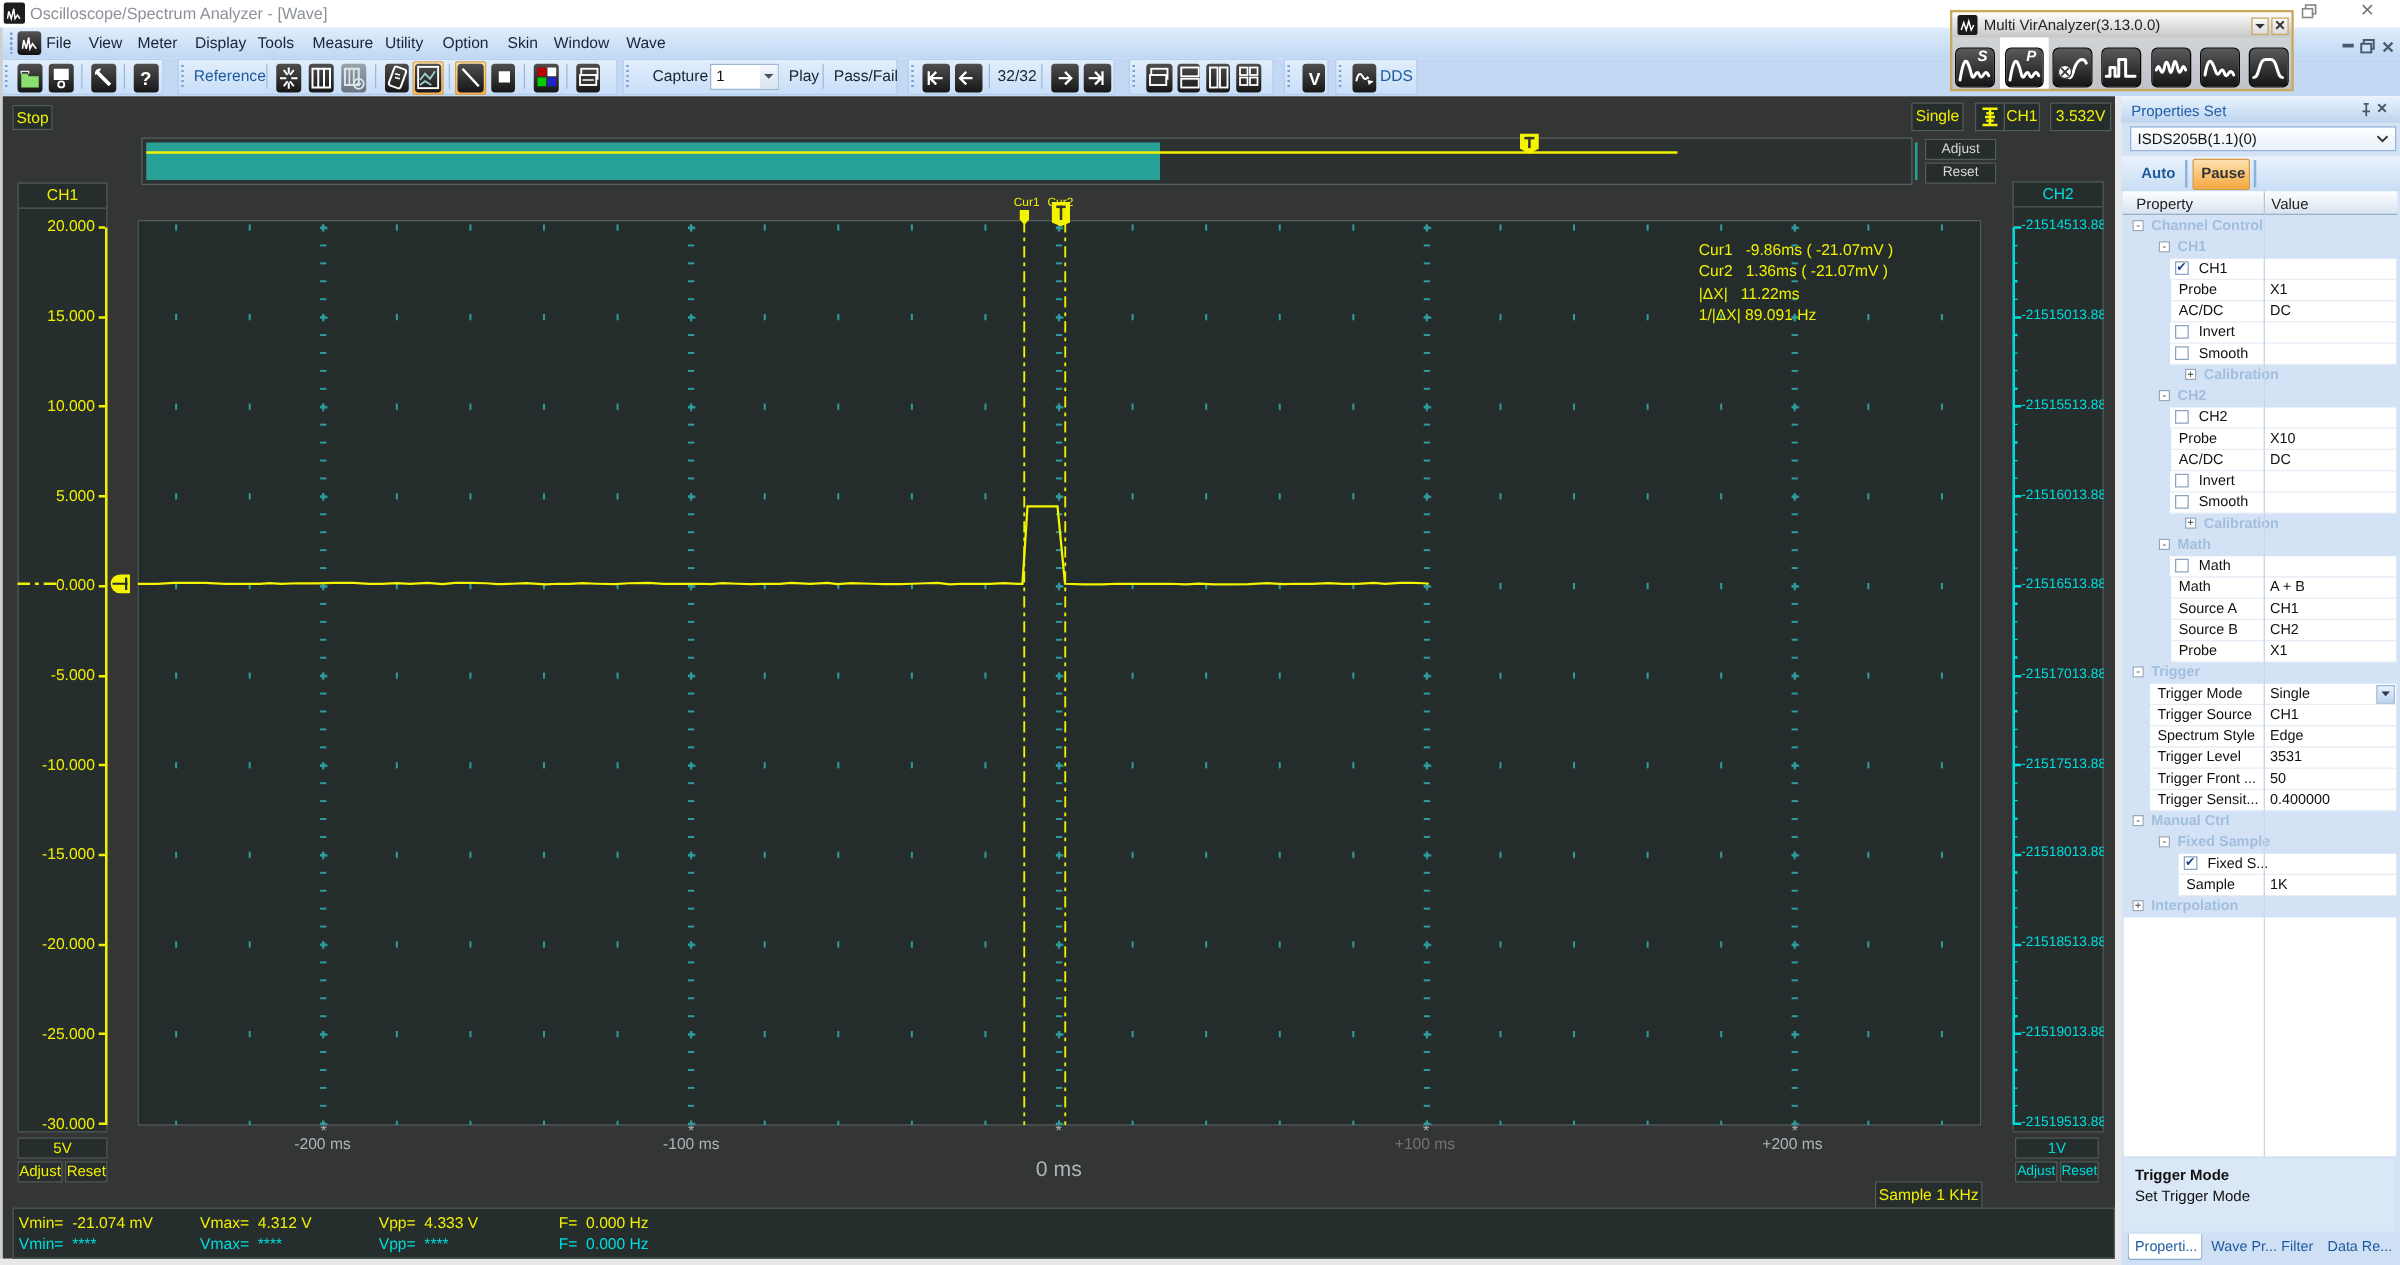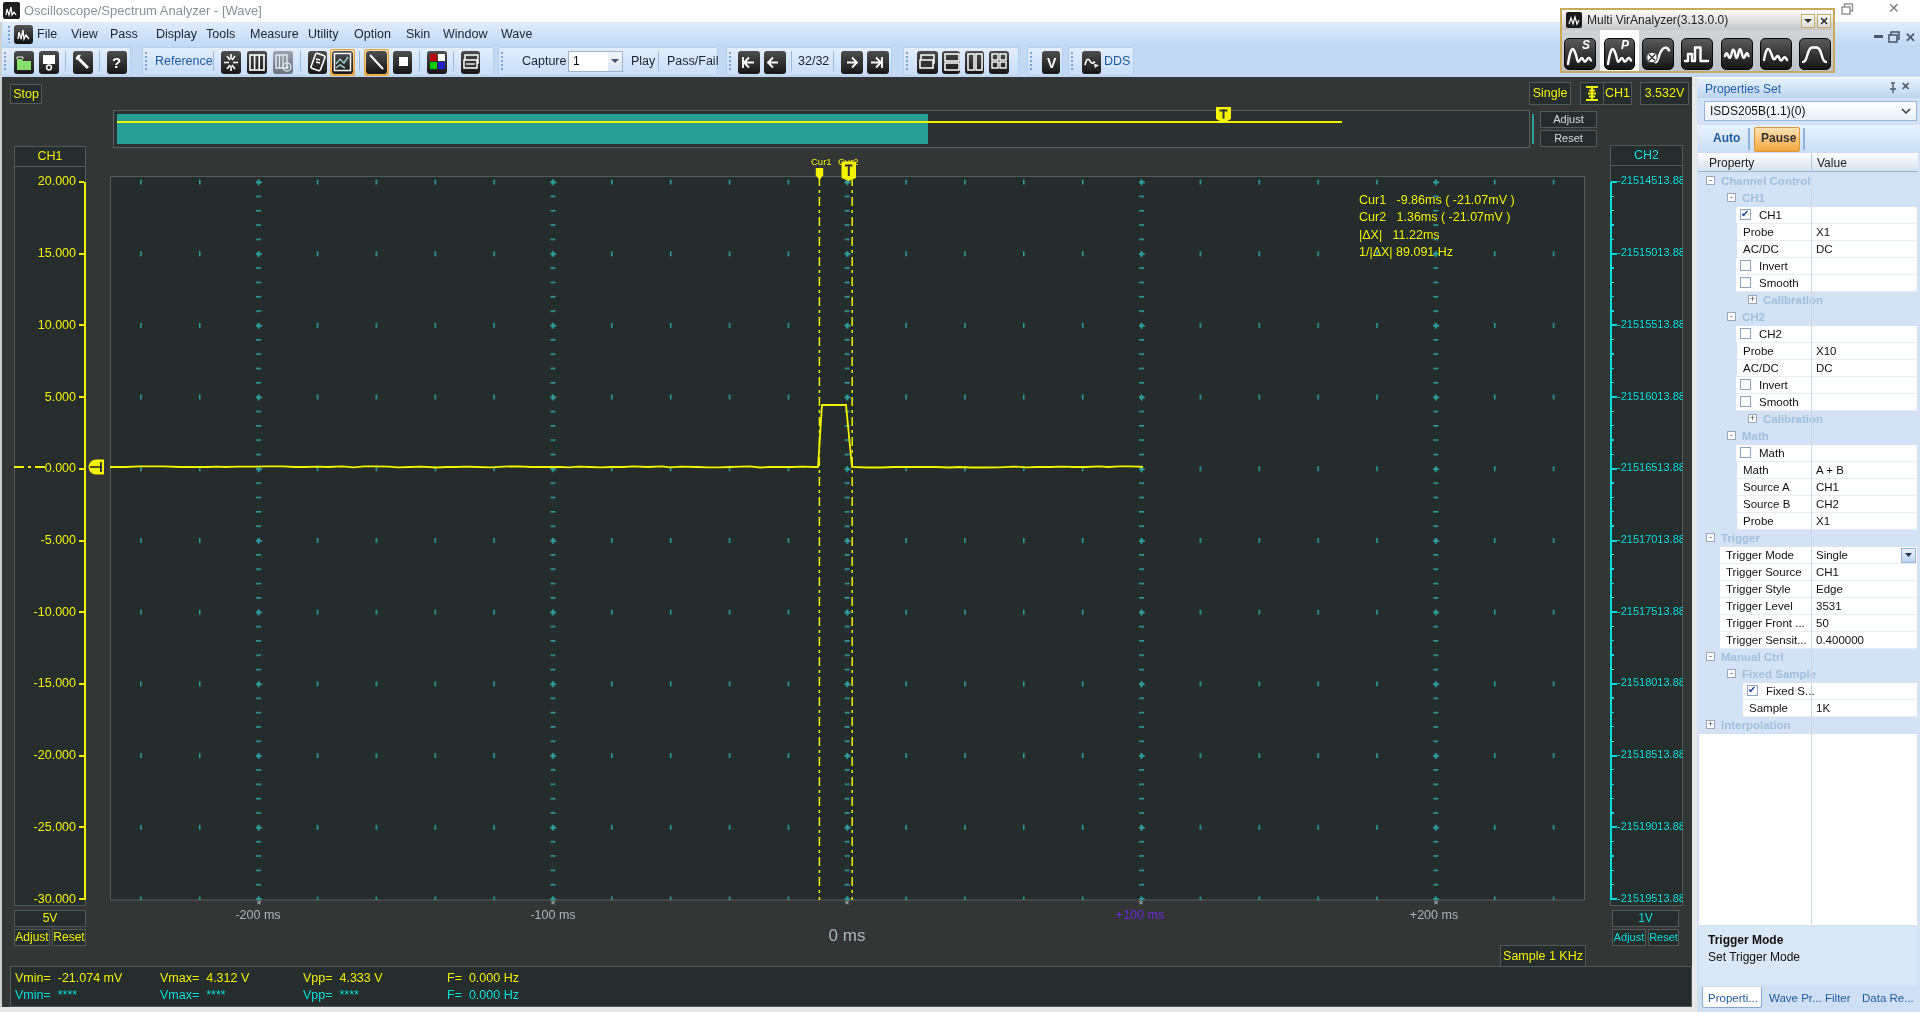--- a/index.html
+++ b/index.html
@@ -37,21 +37,21 @@
   </svg>
 <div class="abs" style="left:1888px;top:2px;width:14px;height:14px;color:#777;font-size:14px;line-height:13px">✕</div>
 <div class="abs" id="menubar"></div>
 <div class="abs" style="left:8px;top:26px;width:2px;height:17px;background-image:repeating-linear-gradient(#7aa0d0 0 2px,transparent 2px 4px)"></div>
 <div class="abs" style="left:14px;top:25px;width:19px;height:19px;background:linear-gradient(#555,#111);border-radius:3px"></div>
 <svg class="abs" style="left:15px;top:26px" width="17" height="17">
     <path d="M3 13 L4 6 L6 13 L8 4 L9 13 L11 9 L14 13" stroke="#fff" fill="none" stroke-width="1.3"></path>
   </svg>
 <div class="mi" style="left:37px">File</div>
 <div class="mi" style="left:71px">View</div>
-<div class="mi" style="left:110px">Pass</div>
+<div class="mi" style="left:110px">Meter</div>
 <div class="mi" style="left:156px">Display</div>
 <div class="mi" style="left:206px">Tools</div>
 <div class="mi" style="left:250px">Measure</div>
 <div class="mi" style="left:308px">Utility</div>
 <div class="mi" style="left:354px">Option</div>
 <div class="mi" style="left:406px">Skin</div>
 <div class="mi" style="left:443px">Window</div>
 <div class="mi" style="left:501px">Wave</div>
 <div class="abs" style="left:1874px;top:35px;width:9px;height:3px;background:#4a5a6e"></div>
 <svg class="abs" style="left:1888px;top:31px" width="13" height="12">
@@ -358,21 +358,21 @@
 
 <svg class="abs" style="left:86px;top:458px" width="19" height="19">
       <path d="M10 1.5 h8 v15 h-8 a7.5 7.5 0 0 1 0 -15 z" fill="#f4f400"></path>
       <rect x="4" y="8.2" width="12" height="1.6" fill="#262d2d"></rect>
       <rect x="14" y="4" width="1.8" height="10" fill="#262d2d"></rect>
     </svg>
 
 <div class="abs" style="left:228px;top:908px;width:60px;text-align:center;font-size:12.5px;color:#aab6ba">-200 ms</div>
 <div class="abs" style="left:523px;top:908px;width:60px;text-align:center;font-size:12.5px;color:#aab6ba">-100 ms</div>
 <div class="abs" style="left:817px;top:926px;width:60px;text-align:center;font-size:17px;color:#aab6ba">0 ms</div>
-<div class="abs" style="left:1110px;top:908px;width:60px;text-align:center;font-size:12.5px;color:#6d28d9">+100 ms</div>
+<div class="abs" style="left:1110px;top:908px;width:60px;text-align:center;font-size:12.5px;color:#737373">+100 ms</div>
 <div class="abs" style="left:1404px;top:908px;width:60px;text-align:center;font-size:12.5px;color:#aab6ba">+200 ms</div>
 <div id="xticks">
 <div class="abs" style="left:254px;top:897px;width:10px;text-align:center;font-size:13px;color:#a8b8b8">*</div>
 <div class="abs" style="left:548px;top:897px;width:10px;text-align:center;font-size:13px;color:#a8b8b8">*</div>
 <div class="abs" style="left:842px;top:897px;width:10px;text-align:center;font-size:13px;color:#a8b8b8">*</div>
 <div class="abs" style="left:1136px;top:897px;width:10px;text-align:center;font-size:13px;color:#a8b8b8">*</div>
 <div class="abs" style="left:1431px;top:897px;width:10px;text-align:center;font-size:13px;color:#a8b8b8">*</div>
 </div>
 
 <div class="abs dkbox ylw" style="left:1500px;top:945px;width:86px;height:22px;font-size:12.5px;text-align:center;line-height:20px">Sample 1 KHz</div>
@@ -554,21 +554,21 @@
       <path d="M0 0 L3.5 4 L7 0 z" fill="#335"></path>
     </svg>
 <div class="cat" style="top:564px"></div>
 <div class="cell" style="left:1720px;top:564px;width:91px"></div>
 <div class="cell" style="left:1812px;top:564px;width:105px"></div>
 <div class="abs" style="left:1726px;top:566px;font-size:11.5px;color:#111">Trigger Source</div>
 <div class="abs" style="left:1816px;top:566px;font-size:11.5px;color:#111">CH1</div>
 <div class="cat" style="top:581px"></div>
 <div class="cell" style="left:1720px;top:581px;width:91px"></div>
 <div class="cell" style="left:1812px;top:581px;width:105px"></div>
-<div class="abs" style="left:1726px;top:583px;font-size:11.5px;color:#111">Trigger Style</div>
+<div class="abs" style="left:1726px;top:583px;font-size:11.5px;color:#111">Spectrum Style</div>
 <div class="abs" style="left:1816px;top:583px;font-size:11.5px;color:#111">Edge</div>
 <div class="cat" style="top:598px"></div>
 <div class="cell" style="left:1720px;top:598px;width:91px"></div>
 <div class="cell" style="left:1812px;top:598px;width:105px"></div>
 <div class="abs" style="left:1726px;top:600px;font-size:11.5px;color:#111">Trigger Level</div>
 <div class="abs" style="left:1816px;top:600px;font-size:11.5px;color:#111">3531</div>
 <div class="cat" style="top:615px"></div>
 <div class="cell" style="left:1720px;top:615px;width:91px"></div>
 <div class="cell" style="left:1812px;top:615px;width:105px"></div>
 <div class="abs" style="left:1726px;top:617px;font-size:11.5px;color:#111">Trigger Front ...</div>

